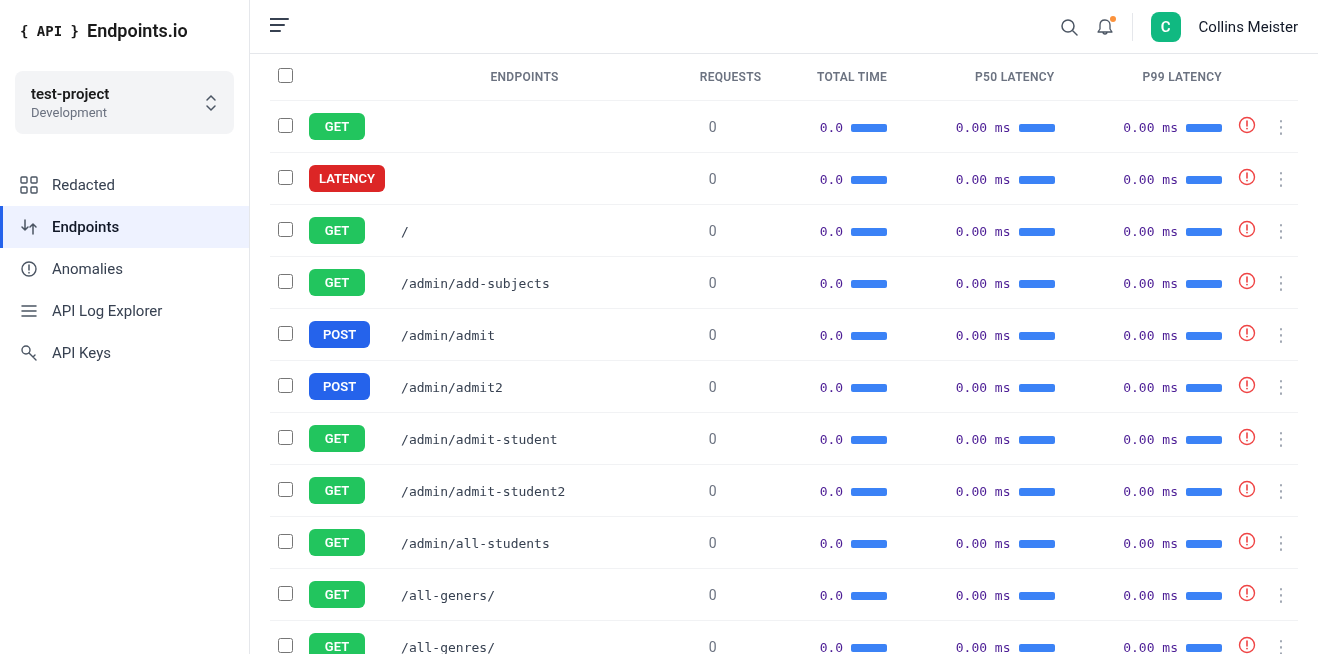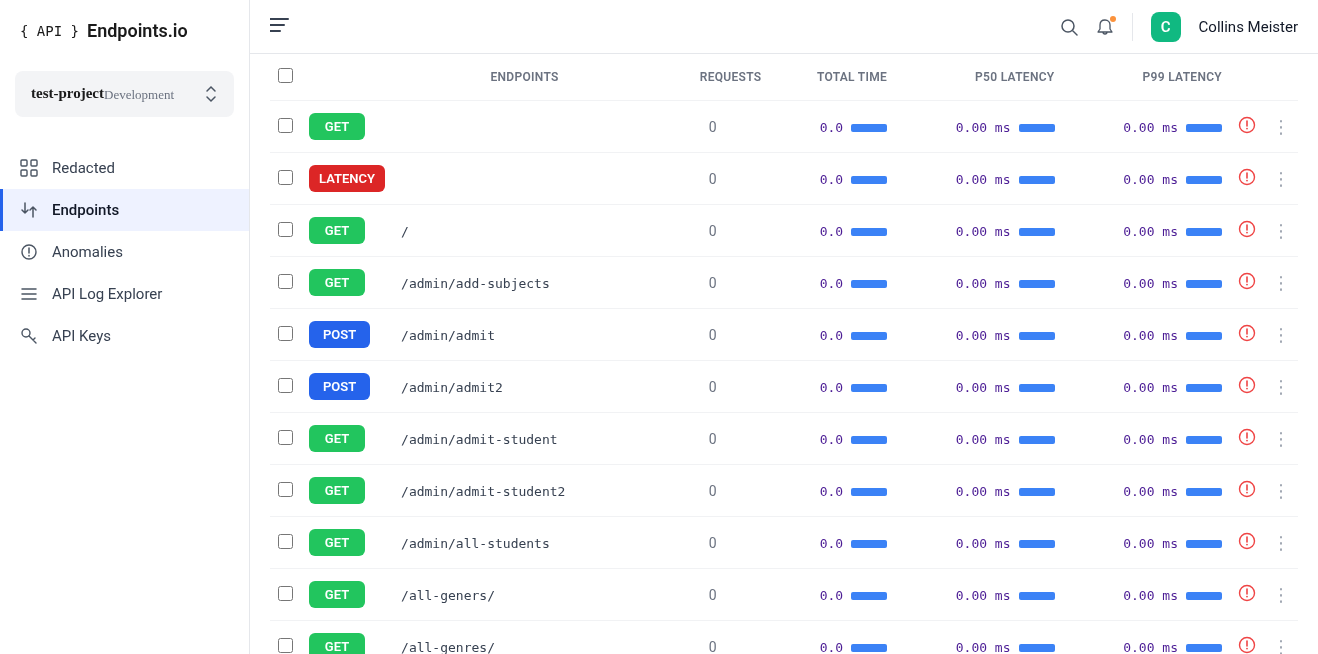--- a/index.html
+++ b/index.html
@@ -1,22 +1,22 @@
 <!DOCTYPE html>
 <html><head>
 <meta charset="utf-8">
 <style>
 * { margin: 0; padding: 0; box-sizing: border-box; }
 body { font-family: -apple-system, BlinkMacSystemFont, "Segoe UI", Roboto, sans-serif; background: #fff; color: #1a1a1a; width: 1318px; height: 654px; overflow: hidden; }
 .app { display: flex; height: 100%; }
 .sidebar { width: 250px; border-right: 1px solid #e5e7eb; padding: 20px 0; display: flex; flex-direction: column; }
 .logo { display: flex; align-items: center; gap: 8px; padding: 0 20px 30px; font-weight: 600; font-size: 18px; }
-.logo-icon { font-family: monospace; font-weight: 400; font-size: 14px; }
+.logo-icon { font-family: monospace; font-weight: 700; font-size: 14px; }
 .project-card { margin: 0 15px 30px; background: #f3f4f6; border-radius: 8px; padding: 14px 16px; display: flex; align-items: center; justify-content: space-between; }
-.project-card .txt { display: flex; flex-direction: row; font-family: Liberation Serif, serif; }
+.project-card .txt { display: flex; flex-direction: column; }
 .project-name { font-weight: 600; font-size: 15px; }
 .project-env { font-size: 13px; color: #6b7280; margin-top: 2px; }
 .chevrons { display: flex; flex-direction: column; gap: 2px; color: #4b5563; }
 .nav { display: flex; flex-direction: column; }
 .nav-item { display: flex; align-items: center; gap: 14px; padding: 12px 20px; font-size: 15px; color: #374151; cursor: pointer; }
 .nav-item.active { background: #eef2ff; border-left: 3px solid #2563eb; color: #111827; font-weight: 500; padding-left: 17px; }
 .nav-icon { width: 18px; display: flex; align-items: center; justify-content: center; color: #4b5563; }
 .main { flex: 1; display: flex; flex-direction: column; }
 .topbar { height: 54px; border-bottom: 1px solid #e5e7eb; display: flex; align-items: center; padding: 0 20px; gap: 18px; }
 .spacer { flex: 1; }

